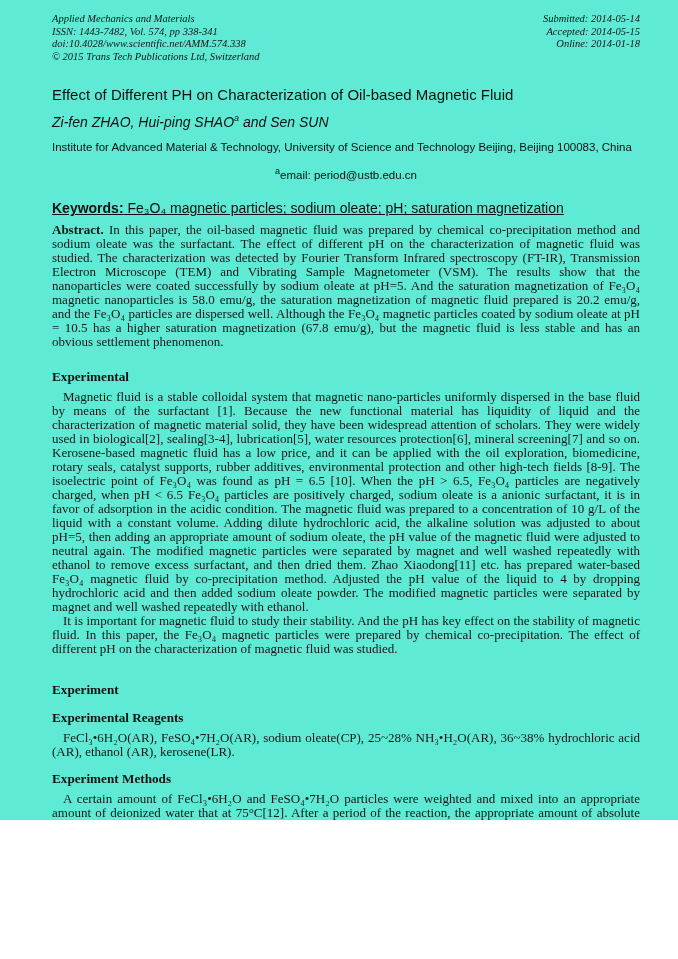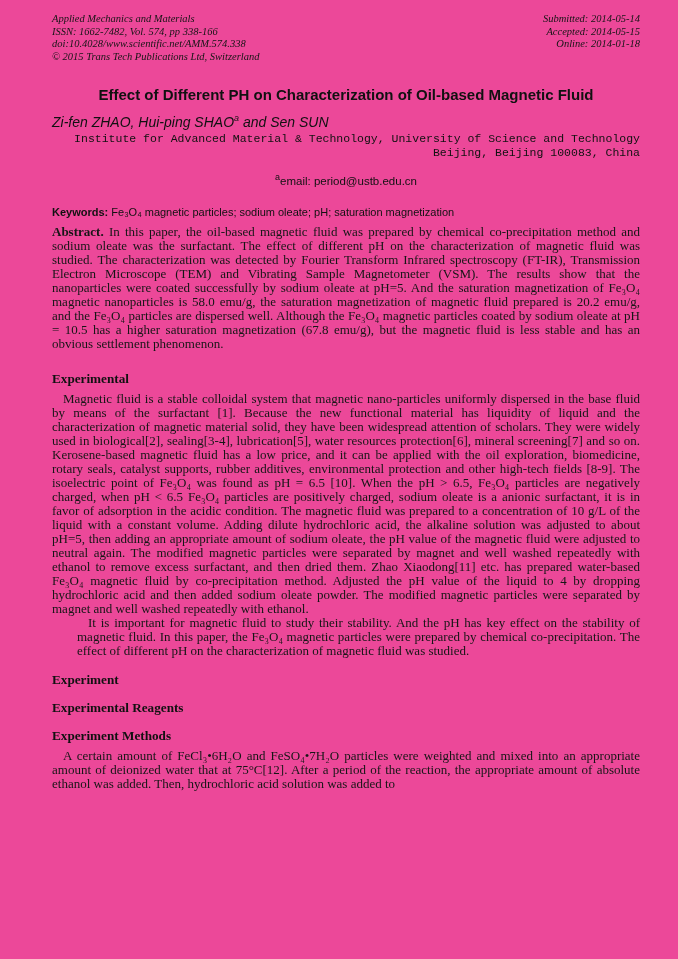--- a/index.html
+++ b/index.html
@@ -3,76 +3,77 @@
 <meta charset="utf-8">
 <style>
   * { box-sizing: border-box; }
   html, body { margin: 0; padding: 0; }
   body {
     width: 678px; height: 959px;
     background: #ffffff;
     color: #1a1a1a;
   }
   .page {
-    width: 678px; height: 959px;
+    width: 678px; height: 820px;
     padding: 13px 38px 12px 52px;
     overflow: hidden;
-    background: #ec4899;
+    background: #5eead4;
   }
   
   .hdr {
     display: flex;
     justify-content: space-between;
     font-family: "Liberation Serif", serif;
     font-style: italic;
     font-size: 10.5px;
     line-height: 12.5px;
     color: #151515;
   }
   .hdr-right { text-align: right; }
   
   .title {
     font-family: "Liberation Sans", sans-serif;
-    font-weight: bold;
+    font-weight: normal;
     font-size: 15px;
-    text-align: center;
+    text-align: left;
     margin: 23px 0 0 0;
     color: #111;
   }
   .authors {
     font-family: "Liberation Sans", sans-serif;
     font-size: 14px;
     text-align: left;
     margin-top: 10px;
     color: #111;
     font-style: italic;
   }
   .authors sup { font-size: 9px; }
   .affil {
-    font-family: Liberation Mono, monospace;
+    font-family: Liberation Sans, sans-serif;
     font-size: 11.5px;
     line-height: 14px;
-    text-align: right;
-    margin-top: 2px;
+    text-align: left;
+    margin-top: 10px;
     color: #111;
   }
   .email {
     font-family: "Liberation Sans", sans-serif;
     font-size: 11.5px;
     text-align: center;
     margin-top: 12px;
     color: #111;
   }
   .email sup { font-size: 9px; }
   
   .kw {
     font-family: "Liberation Sans", sans-serif;
-    font-size: 11px;
+    font-size: 14px;
     margin-top: 20px;
     color: #111;
+    text-decoration: underline;
   }
   .kw b { font-weight: bold; }
   
   .body-p {
     font-family: "Liberation Serif", serif;
     font-size: 13px;
     line-height: 14px;
     text-align: justify;
     margin: 5px 0 0 0;
     color: #161616;
@@ -96,21 +97,21 @@
   }
 </style>
 </head>
 <body>
 
 <div class="page">
 
   <div class="hdr">
     <div class="hdr-left">
       <div>Applied Mechanics and Materials</div>
-      <div>ISSN: 1662-7482, Vol. 574, pp 338-166</div>
+      <div>ISSN: 1443-7482, Vol. 574, pp 338-341</div>
       <div>doi:10.4028/www.scientific.net/AMM.574.338</div>
       <div>© 2015 Trans Tech Publications Ltd, Switzerland</div>
     </div>
     <div class="hdr-right">
       <div>Submitted: 2014-05-14</div>
       <div>Accepted: 2014-05-15</div>
       <div>Online: 2014-01-18</div>
     </div>
   </div>
 
@@ -123,24 +124,25 @@
   <div class="email"><sup>a</sup><span>email: period@ustb.edu.cn</span></div>
 
   <div class="kw"><b>Keywords:</b><span> Fe₃O₄ magnetic particles; sodium oleate; pH; saturation magnetization</span></div>
 
   <p class="body-p abstract"><b>Abstract.</b><span> In this paper, the oil-based magnetic fluid was prepared by chemical co-precipitation method and sodium oleate was the surfactant. The effect of different pH on the characterization of magnetic fluid was studied. The characterization was detected by Fourier Transform Infrared spectroscopy (FT-IR), Transmission Electron Microscope (TEM) and Vibrating Sample Magnetometer (VSM). The results show that the nanoparticles were coated successfully by sodium oleate at pH=5. And the saturation magnetization of Fe₃O₄ magnetic nanoparticles is 58.0 emu/g, the saturation magnetization of magnetic fluid prepared is 20.2 emu/g, and the Fe₃O₄ particles are dispersed well. Although the Fe₃O₄ magnetic particles coated by sodium oleate at pH = 10.5 has a higher saturation magnetization (67.8 emu/g), but the magnetic fluid is less stable and has an obvious settlement phenomenon.</span></p>
 
   <h2 class="sect">Experimental</h2>
 
   <p class="body-p indent">Magnetic fluid is a stable colloidal system that magnetic nano-particles uniformly dispersed in the base fluid by means of the surfactant [1]. Because the new functional material has liquidity of liquid and the characterization of magnetic material solid, they have been widespread attention of scholars. They were widely used in biological[2], sealing[3-4], lubrication[5], water resources protection[6], mineral screening[7] and so on. Kerosene-based magnetic fluid has a low price, and it can be applied with the oil exploration, biomedicine, rotary seals, catalyst supports, rubber additives, environmental protection and other high-tech fields [8-9]. The isoelectric point of Fe₃O₄ was found as pH = 6.5 [10]. When the pH &gt; 6.5, Fe₃O₄ particles are negatively charged, when pH &lt; 6.5 Fe₃O₄ particles are positively charged, sodium oleate is a anionic surfactant, it is in favor of adsorption in the acidic condition. The magnetic fluid was prepared to a concentration of 10 g/L of the liquid with a constant volume. Adding dilute hydrochloric acid, the alkaline solution was adjusted to about pH=5, then adding an appropriate amount of sodium oleate, the pH value of the magnetic fluid were adjusted to neutral again. The modified magnetic particles were separated by magnet and well washed repeatedly with ethanol to remove excess surfactant, and then dried them. Zhao Xiaodong[11] etc. has prepared water-based Fe₃O₄ magnetic fluid by co-precipitation method. Adjusted the pH value of the liquid to 4 by dropping hydrochloric acid and then added sodium oleate powder. The modified magnetic particles were separated by magnet and well washed repeatedly with ethanol.</p>
 
-  <p class="body-p indent" style="margin-top:0;margin-left:25px;">It is important for magnetic fluid to study their stability. And the pH has key effect on the stability of magnetic fluid. In this paper, the Fe₃O₄ magnetic particles were prepared by chemical co-precipitation. The effect of different pH on the characterization of magnetic fluid was studied.</p>
+  <p class="body-p indent" style="margin-top:0;">It is important for magnetic fluid to study their stability. And the pH has key effect on the stability of magnetic fluid. In this paper, the Fe₃O₄ magnetic particles were prepared by chemical co-precipitation. The effect of different pH on the characterization of magnetic fluid was studied.</p>
 
-  <h2 class="sect" style="margin-top:14px;">Experiment</h2>
+  <h2 class="sect" style="margin-top:26px;">Experiment</h2>
 
   <h3 class="subsect">Experimental Reagents</h3>
 
+  <p class="body-p indent">FeCl₃•6H₂O(AR),  FeSO₄•7H₂O(AR),  sodium  oleate(CP),  25~28%  NH₃•H₂O(AR),  36~38% hydrochloric acid (AR), ethanol (AR), kerosene(LR).</p>
 
   <h3 class="subsect">Experiment Methods</h3>
 
   <p class="body-p indent">A certain amount of FeCl₃•6H₂O and FeSO₄•7H₂O particles were weighted and mixed into an appropriate amount of deionized water that at 75°C[12]. After a period of the reaction, the appropriate amount of absolute ethanol was added. Then, hydrochloric acid solution was added to</p>
 
 </div>
 
 </body></html>

